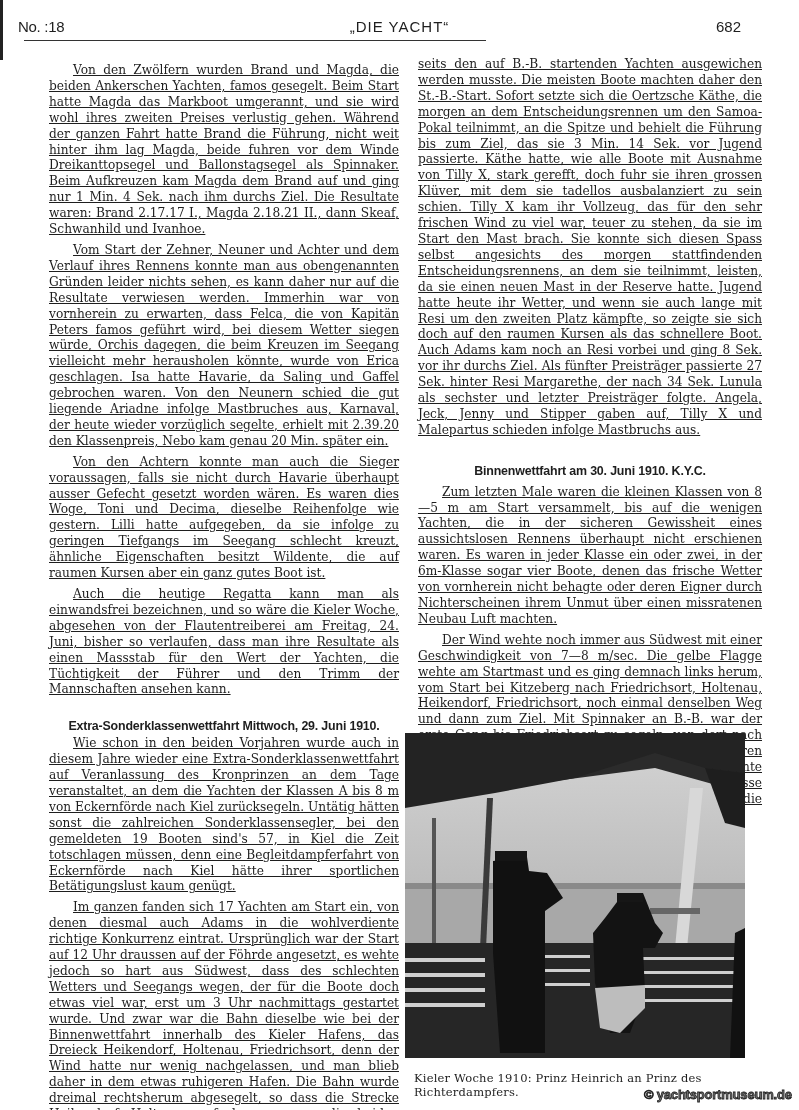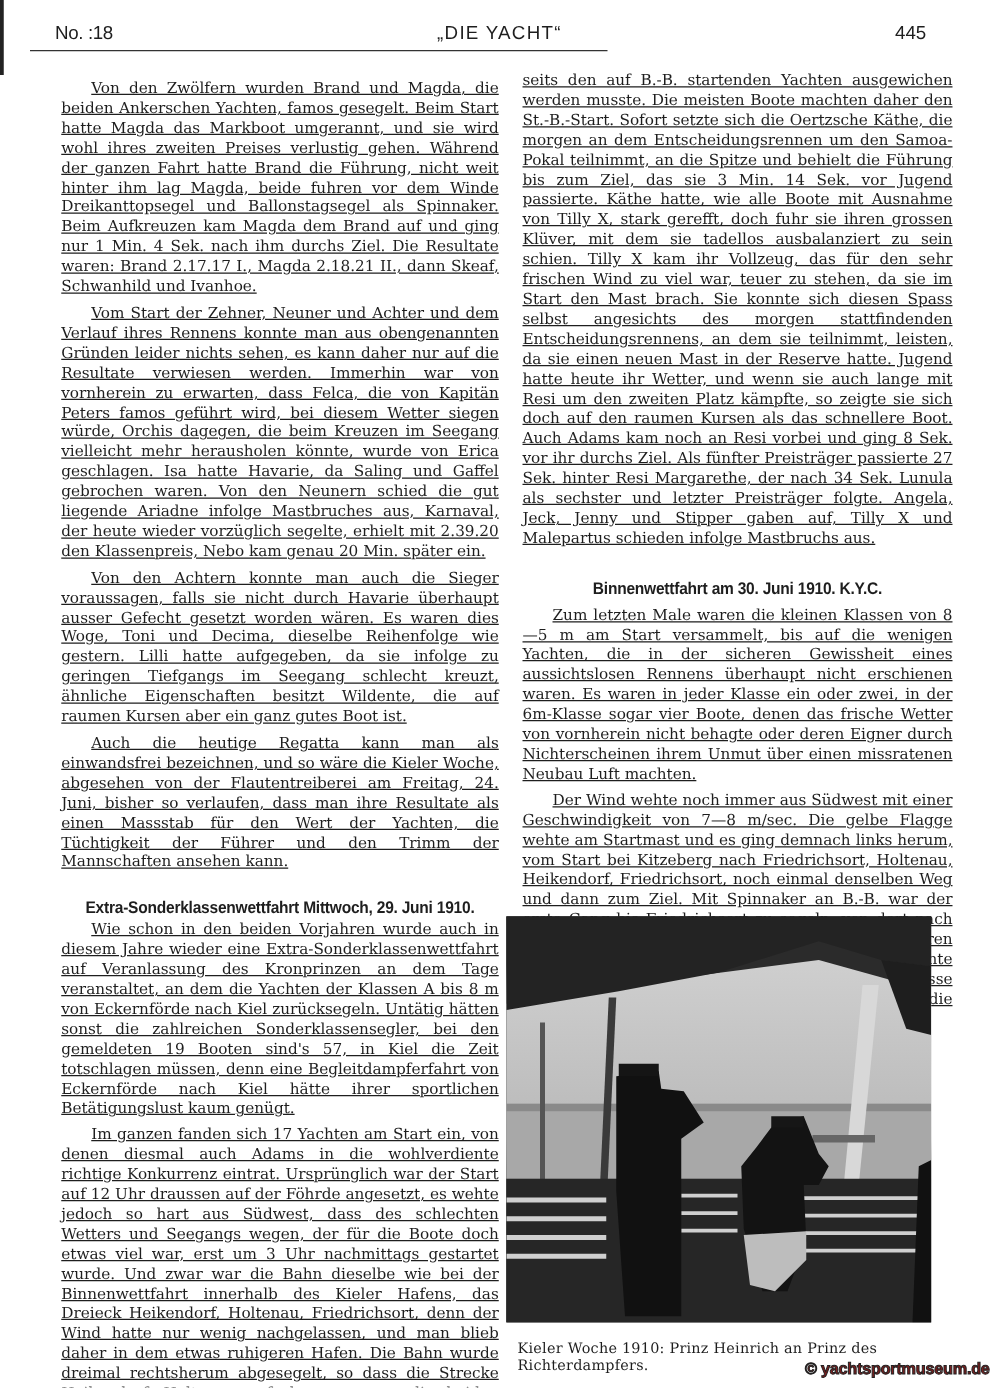--- a/index.html
+++ b/index.html
@@ -4,21 +4,21 @@
   <style>
     html, body { margin: 0; padding: 0; background: #ffffff; }
     body {
       width: 799px; height: 1110px; position: relative; overflow: hidden;
       font-family: "DejaVu Serif", "Liberation Serif", serif;
       color: #1e1e1e;
     }
     .left-edge {
       position: absolute; left: 0; top: 0; width: 3px; height: 60px; background: #222;
     }
-    .hdr-no { position: absolute; left: 44px; top: 18px; font-family: "Liberation Sans", sans-serif; font-size: 15px; letter-spacing: -0.3px; }
+    .hdr-no { position: absolute; left: 18px; top: 18px; font-family: "Liberation Sans", sans-serif; font-size: 15px; letter-spacing: -0.3px; }
     .hdr-title { position: absolute; left: 0; top: 18px; width: 799px; text-align: center; font-family: "Liberation Sans", sans-serif; font-size: 15px; letter-spacing: 1px; }
     .hdr-page { position: absolute; left: 716px; top: 18px; font-family: "Liberation Sans", sans-serif; font-size: 15px; }
     .hdr-rule { position: absolute; left: 24px; top: 40px; width: 462px; height: 0; border-top: 1.5px solid #333; }
 
     .col {
       position: absolute; top: 63px; width: 350px;
       font-size: 12.2px; line-height: 15.9px; text-align: justify;
       hyphens: manual;
     }
     .col-left { left: 49px; }
@@ -38,33 +38,33 @@
       background: linear-gradient(180deg, #2a2a2a 0%, #3a3a3a 12%, #b9b9b9 20%, #c8c8c8 40%, #b0b0b0 55%, #3c3c3c 62%, #2e2e2e 100%);
       overflow: hidden;
     }
     .photo svg { width: 100%; height: 100%; display: block; }
     .caption {
       position: absolute; left: 414px; top: 1071px; font-size: 11.5px;
       letter-spacing: 0.2px;
     }
     .watermark {
       position: absolute; left: 644px; top: 1087px; font-family: "Liberation Sans", sans-serif;
-      font-size: 13px; font-weight: bold; color: #7f1d1d;
+      font-size: 13px; font-weight: bold; color: #737373;
       -webkit-text-stroke: 0.8px #222; letter-spacing: -0.2px;
     }
   </style>
 </head>
 <body>
 
 <div class="left-edge"></div>
 
 <div>
   <span class="hdr-no">No. :18</span>
   <span class="hdr-title">„DIE YACHT“</span>
-  <span class="hdr-page">445</span>
+  <span class="hdr-page">682</span>
   <div class="hdr-rule"></div>
 </div>
 
 <div class="col col-left">
   <p>Von den Zwölfern wurden Brand und Magda, die beiden Ankerschen Yachten, famos gesegelt. Beim Start hatte Magda das Markboot umgerannt, und sie wird wohl ihres zweiten Preises verlustig gehen. Während der ganzen Fahrt hatte Brand die Führung, nicht weit hinter ihm lag Magda, beide fuhren vor dem Winde Dreikanttopsegel und Ballonstagsegel als Spinnaker. Beim Aufkreuzen kam Magda dem Brand auf und ging nur 1 Min. 4 Sek. nach ihm durchs Ziel. Die Resultate waren: Brand 2.17.17 I., Magda 2.18.21 II., dann Skeaf, Schwanhild und Ivanhoe.</p>
   <p>Vom Start der Zehner, Neuner und Achter und dem Verlauf ihres Rennens konnte man aus obengenannten Gründen leider nichts sehen, es kann daher nur auf die Resultate verwiesen werden. Immerhin war von vornherein zu erwarten, dass Felca, die von Kapitän Peters famos geführt wird, bei diesem Wetter siegen würde, Orchis dagegen, die beim Kreuzen im Seegang vielleicht mehr herausholen könnte, wurde von Erica geschlagen. Isa hatte Havarie, da Saling und Gaffel gebrochen waren. Von den Neunern schied die gut liegende Ariadne infolge Mastbruches aus, Karnaval, der heute wieder vorzüglich segelte, erhielt mit 2.39.20 den Klassenpreis, Nebo kam genau 20 Min. später ein.</p>
   <p>Von den Achtern konnte man auch die Sieger voraussagen, falls sie nicht durch Havarie überhaupt ausser Gefecht gesetzt worden wären. Es waren dies Woge, Toni und Decima, dieselbe Reihenfolge wie gestern. Lilli hatte aufgegeben, da sie infolge zu geringen Tiefgangs im Seegang schlecht kreuzt, ähnliche Eigenschaften besitzt Wildente, die auf raumen Kursen aber ein ganz gutes Boot ist.</p>
   <p>Auch die heutige Regatta kann man als einwandsfrei bezeichnen, und so wäre die Kieler Woche, abgesehen von der Flautentreiberei am Freitag, 24. Juni, bisher so verlaufen, dass man ihre Resultate als einen Massstab für den Wert der Yachten, die Tüchtigkeit der Führer und den Trimm der Mannschaften ansehen kann.</p>
   <h2 class="section-heading left-heading">Extra-Sonderklassenwettfahrt Mittwoch, 29. Juni 1910.</h2>
   <p>Wie schon in den beiden Vorjahren wurde auch in diesem Jahre wieder eine Extra-Sonderklassenwettfahrt auf Veranlassung des Kronprinzen an dem Tage veranstaltet, an dem die Yachten der Klassen A bis 8 m von Eckernförde nach Kiel zurücksegeln. Untätig hätten sonst die zahlreichen Sonderklassensegler, bei den gemeldeten 19 Booten sind's 57, in Kiel die Zeit totschlagen müssen, denn eine Begleitdampferfahrt von Eckernförde nach Kiel hätte ihrer sportlichen Betätigungslust kaum genügt.</p>

